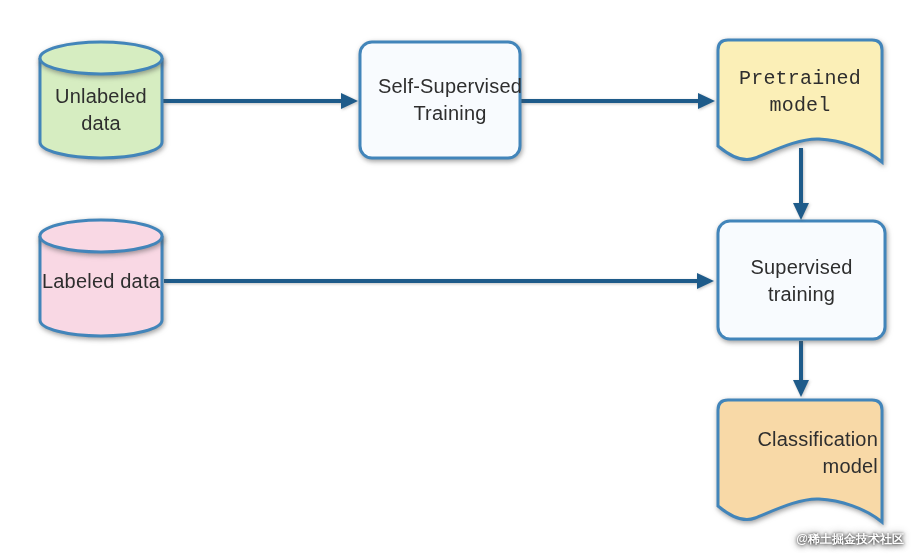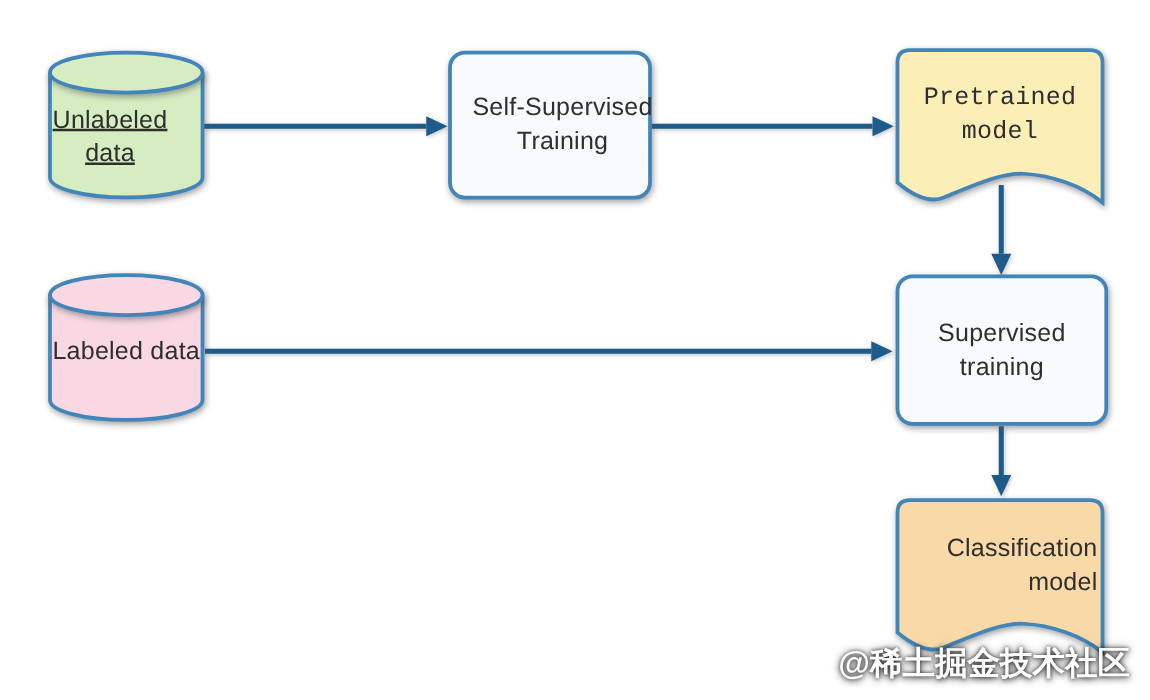--- a/index.html
+++ b/index.html
@@ -41,21 +41,21 @@
     text-align: center;
     font-size: 20px;
     line-height: 27px;
     color: #2e2e2e;
     letter-spacing: 0.2px;
   }
   .watermark {
     position: absolute;
     right: 16px;
     bottom: 12px;
-    font-size: 26px;
+    font-size: 12px;
     font-weight: bold;
     color: #ffffff;
     text-shadow: 0 0 3px rgba(0,0,0,0.65), 0 2px 5px rgba(0,0,0,0.55), 0 0 8px rgba(0,0,0,0.45);
     white-space: nowrap;
   }
 </style>
 </head>
 <body>
 
 <div class="canvas">
@@ -97,21 +97,21 @@
 
     <g>
       <polygon class="edge-head" points="341,93 358,101 341,109"></polygon>
       <polygon class="edge-head" points="698,93 715,101 698,109"></polygon>
       <polygon class="edge-head" points="793,203 801,220 809,203"></polygon>
       <polygon class="edge-head" points="697,273 714,281 697,289"></polygon>
       <polygon class="edge-head" points="793,380 801,397 809,380"></polygon>
     </g>
   </svg>
 
-  <div class="node-label" style="left:27px; top:70px; width:122px; height:80px;text-decoration:underline;">Unlabeled data</div>
+  <div class="node-label" style="left:40px; top:70px; width:122px; height:80px;">Unlabeled data</div>
 
   <div class="node-label" style="left:362px; top:44px; width:176px; height:112px;">Self-Supervised Training</div>
 
   <div class="node-label" style="left:722px; top:46px; width:156px; height:92px;font-family:Liberation Mono, monospace;">Pretrained model</div>
 
   <div class="node-label" style="left:40px; top:240px; width:122px; height:82px;">Labeled data</div>
 
   <div class="node-label" style="left:718px; top:223px; width:167px; height:116px;">Supervised training</div>
 
   <div class="node-label" style="left:722px; top:406px; width:156px; height:94px;text-align:right;">Classification model</div>

